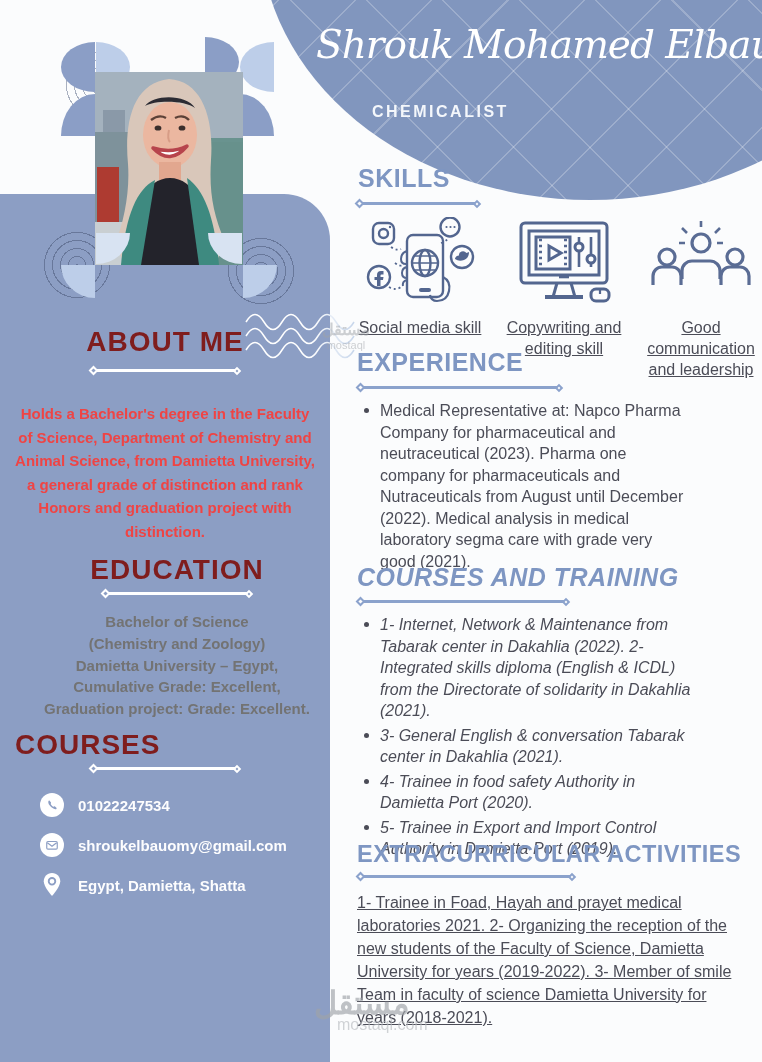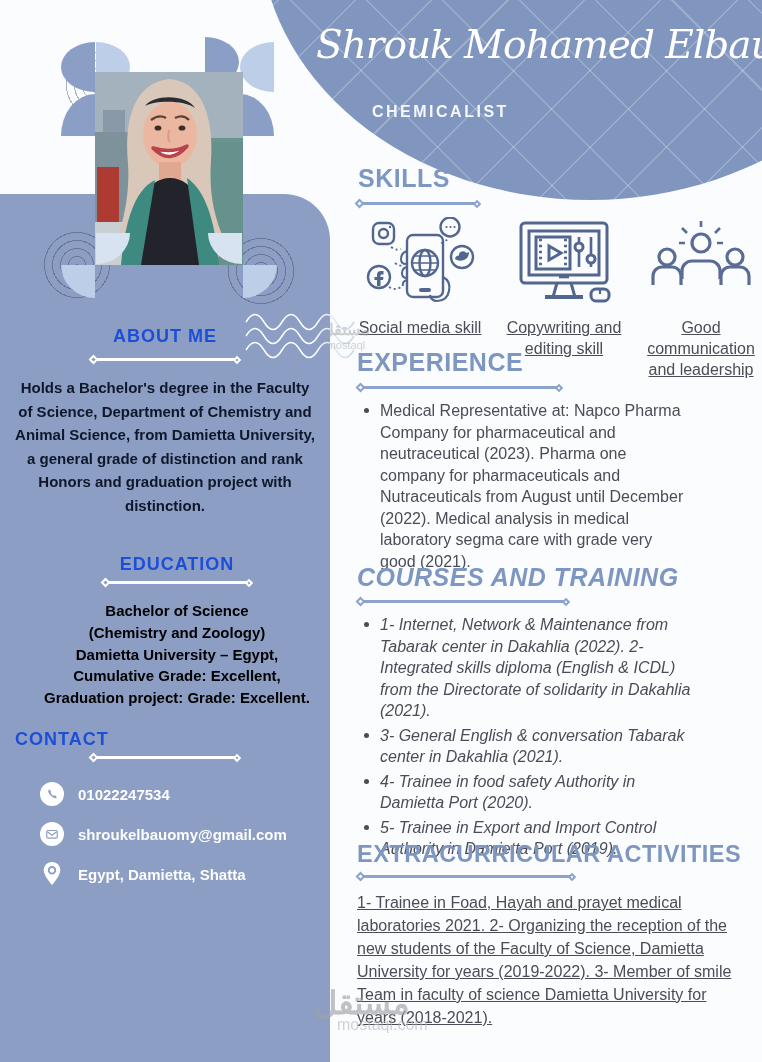--- a/index.html
+++ b/index.html
@@ -68,42 +68,42 @@
   .wm-mid { left:322px; top:320px; opacity:0.5; }
   .wm-mid .wm-ar { font-size:16px; font-weight:bold; }
   .wm-mid .wm-la { font-size:11px; }
   .wm-bottom { left:296px; top:986px; opacity:0.65; }
   .wm-bottom .wm-ar { font-size:32px; font-weight:bold; line-height:34px; }
   .wm-bottom .wm-la { font-size:16px; margin-top:-4px; color:#B9BCC0;margin-left:41px; }
 
   
   .sec { position:absolute; }
   .h-side {
-    font-size:18px; font-weight:bold; letter-spacing:1px;
-    color:#1d4ed8; 
+    font-size:28px; font-weight:bold; letter-spacing:1px;
+    color:#7f1d1d; 
   }
   .h-main { font-size:25px; font-weight:bold; letter-spacing:0.5px; color:#7E96C2; }
 
   .divider { display:flex; align-items:center; }
   .divider .dmd {
     width:7px; height:7px; border:2px solid currentColor;
     transform:rotate(45deg); flex:0 0 auto;
   }
   .divider .dmd-sm { width:6px; height:6px; }
   .divider .dline { height:3px; background:currentColor; flex:1 1 auto; margin:0 -1px; }
   .div-side { color:#FFFFFF; width:150px; margin:9px auto 0; }
   .div-main { color:#8BA2CC; margin-top:7px; }
 
   
   .sec-about { left:15px; top:326px; width:300px; text-align:center; }
-  .sec-about p { margin-top:13px; font-size:15px; line-height:23.5px;
-                 font-weight:bold; color:#0f172a; }
+  .sec-about p { margin-top:28px; font-size:15px; line-height:23.5px;
+                 font-weight:bold; color:#ef4444; }
   .sec-edu { left:27px; top:554px; width:300px; text-align:center; }
   .sec-edu .edu-lines { margin-top:14px; font-size:15px; line-height:21.8px;
-                        font-weight:bold; color:#000000; }
+                        font-weight:bold; color:#737373; }
   .sec-contact { left:15px; top:729px; width:300px; }
   .contact-items { margin:20px 0 0 24px; }
   .contact-row { display:flex; align-items:center; margin-bottom:14px; height:26px; }
   .c-ic { width:26px; height:26px; flex:0 0 26px; display:flex;
           align-items:center; justify-content:center; }
   .c-disc { width:24px; height:24px; border-radius:50%; background:#FFFFFF;
             display:flex; align-items:center; justify-content:center; }
   .contact-row .c-txt { margin-left:13px; font-size:15px; font-weight:bold; color:#FDFDFE; }
 
   
@@ -227,21 +227,21 @@
   <div class="edu-lines">
     <div>Bachelor of Science</div>
     <div>(Chemistry and Zoology)</div>
     <div>Damietta University – Egypt,</div>
     <div>Cumulative Grade: Excellent,</div>
     <div>Graduation project: Grade: Excellent.</div>
   </div>
 </div>
 
 <div class="sec sec-contact">
-  <div class="h-side">CONTACT</div>
+  <div class="h-side">COURSES</div>
   <div class="divider div-side" style="margin-top:4px;">
       <span class="dmd"></span>
       <span class="dline"></span>
       <span class="dmd dmd-sm"></span>
     </div>
   <div class="contact-items">
     <div class="contact-row">
       <span class="c-ic">
           <span class="c-disc">
         <svg width="14" height="14" viewBox="0 0 24 24">

